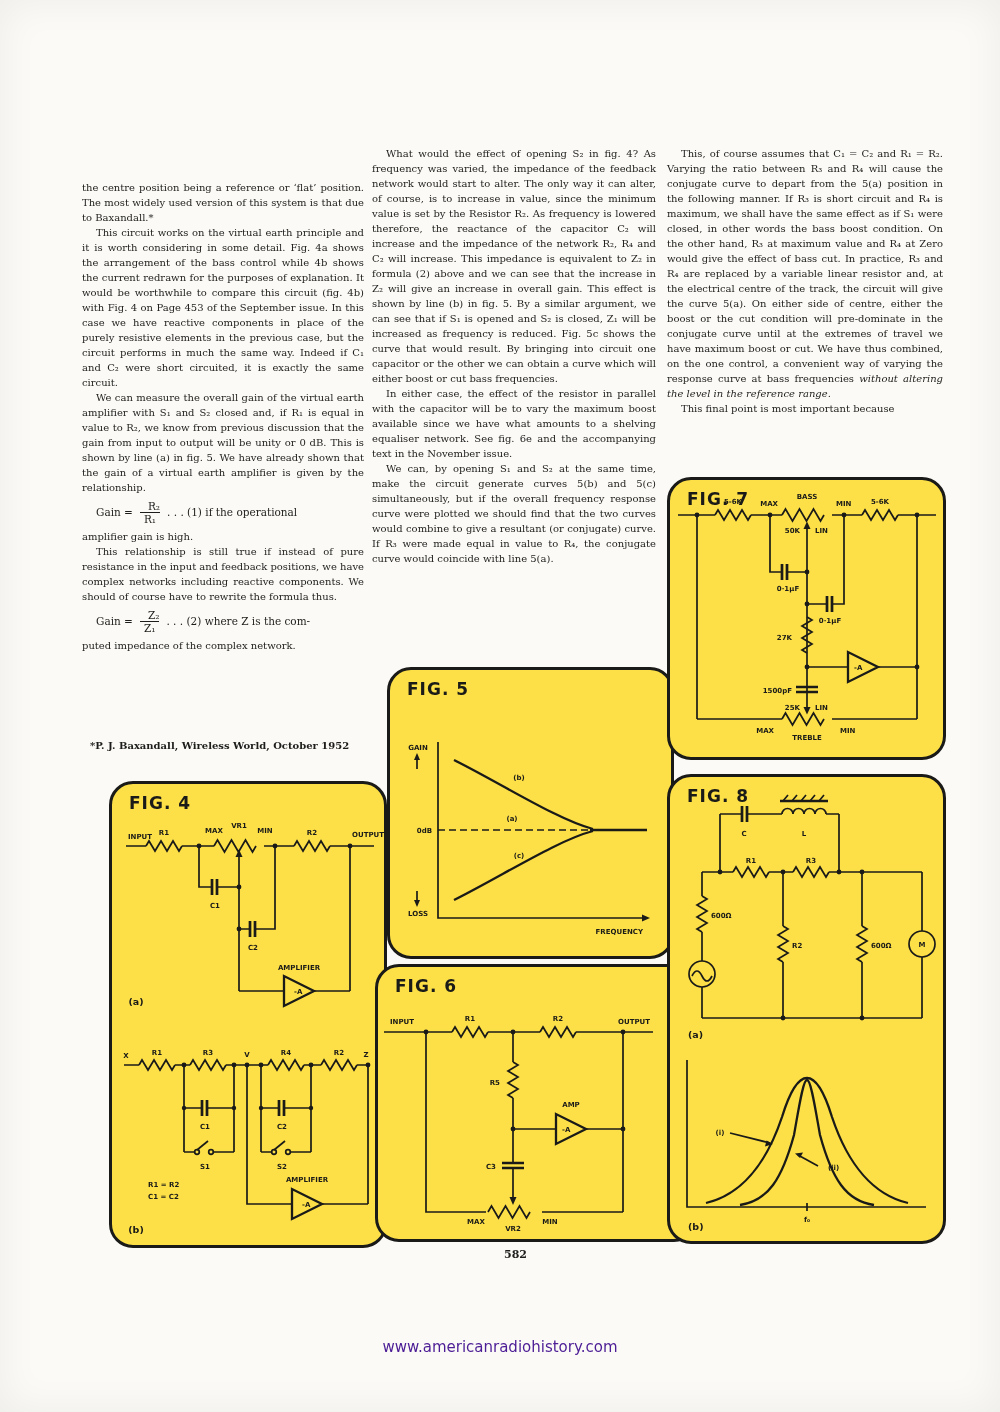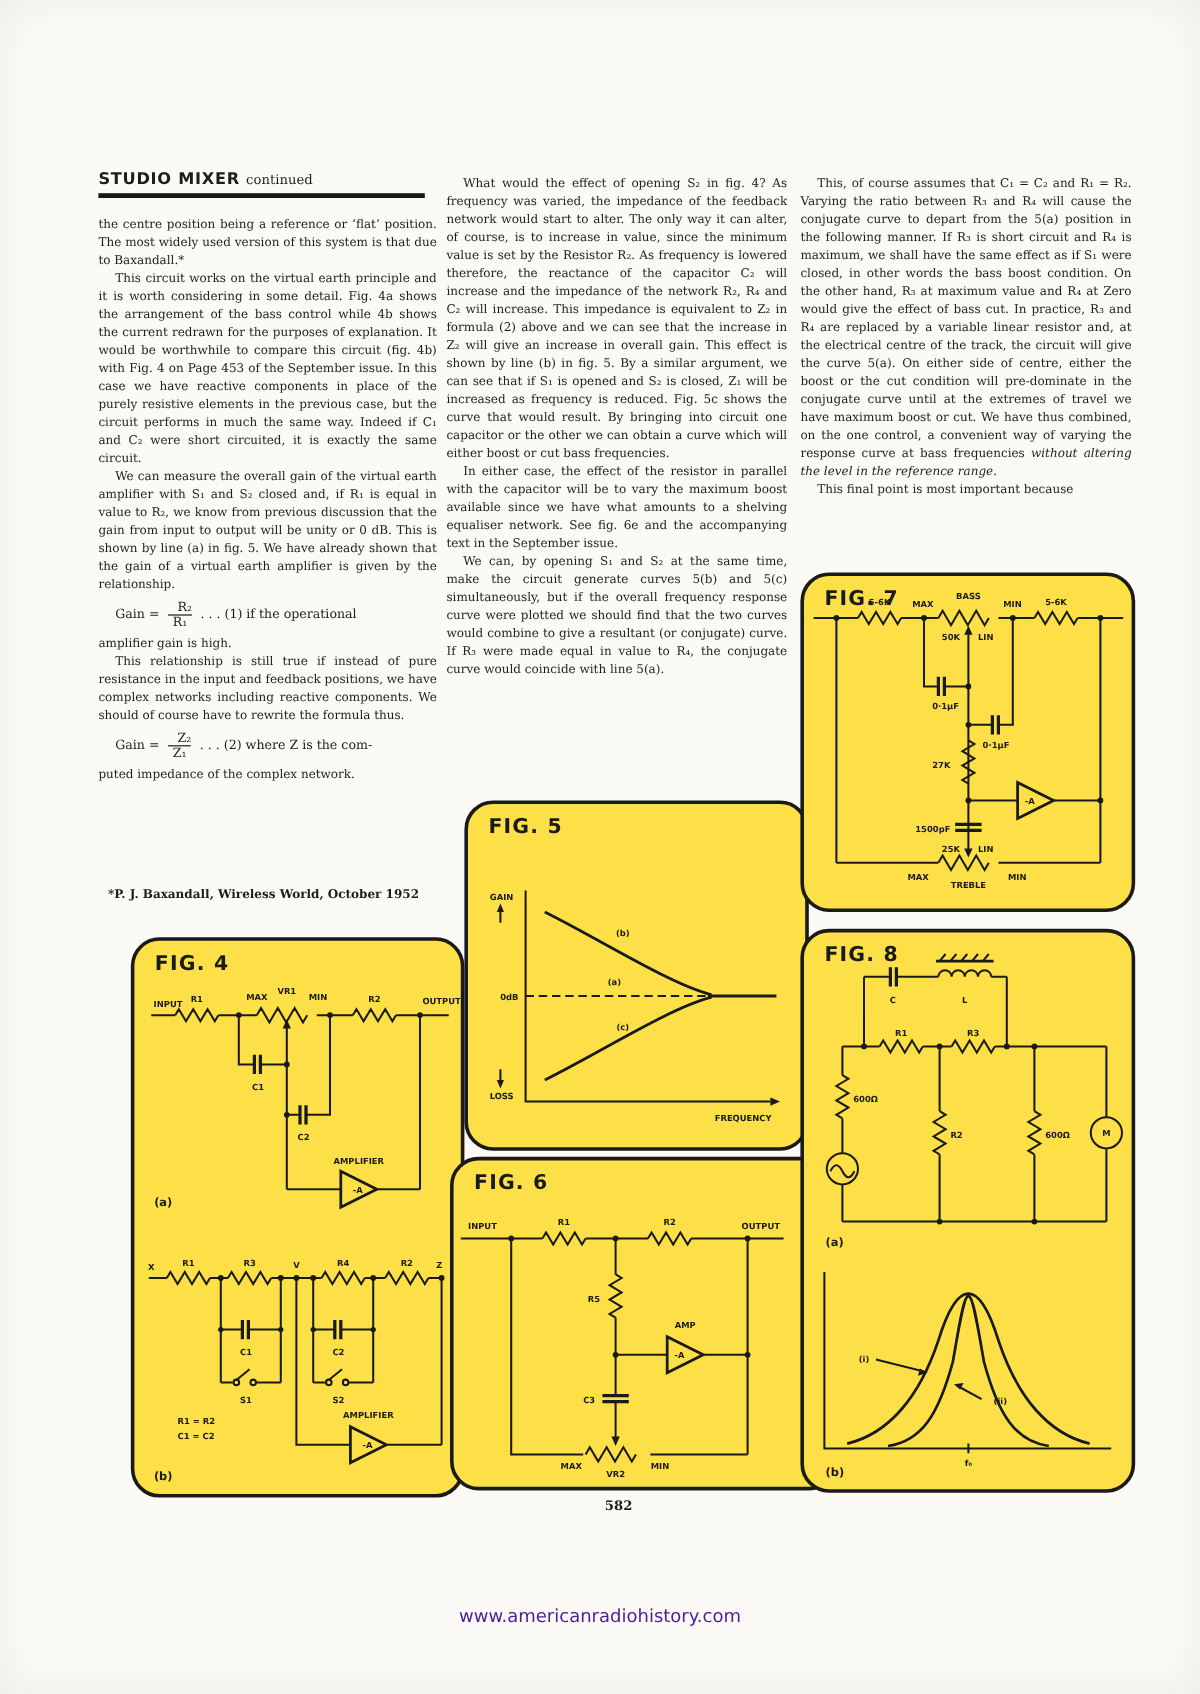--- a/index.html
+++ b/index.html
@@ -34,25 +34,20 @@
   .pagenum{position:absolute;left:375px;top:1248px;width:281px;text-align:center;
            font-size:11px;font-weight:bold;}
   .footer{position:absolute;left:0;top:1338px;width:1000px;text-align:center;
           font-family:"DejaVu Sans","Liberation Sans",sans-serif;font-size:15px;color:#4c1d95;}
 </style>
 </head>
 <body>
 
 <div class="page">
 
-  <div class="header">
-    <span class="hd-title">STUDIO MIXER</span>
-    <span class="hd-cont">continued</span>
-    <div class="hd-rule"></div>
-  </div>
 
   <div class="col" style="left:82px;top:180px;width:282px;">
     <p class="ni">the centre position being a reference or ‘flat’ position. The most widely used version of this system is that due to Baxandall.*</p>
     <p>This circuit works on the virtual earth principle and it is worth considering in some detail. Fig. 4a shows the arrangement of the bass control while 4b shows the current redrawn for the purposes of explanation. It would be worthwhile to compare this circuit (fig. 4b) with Fig. 4 on Page 453 of the September issue. In this case we have reactive components in place of the purely resistive elements in the previous case, but the circuit performs in much the same way. Indeed if C₁ and C₂ were short circuited, it is exactly the same circuit.</p>
     <p>We can measure the overall gain of the virtual earth amplifier with S₁ and S₂ closed and, if R₁ is equal in value to R₂, we know from previous discussion that the gain from input to output will be unity or 0 dB. This is shown by line (a) in fig. 5. We have already shown that the gain of a virtual earth amplifier is given by the relationship.</p>
     <div class="formula">
       <span>Gain =</span>
       <span class="frac">
         <span class="num">R₂</span>
         <span class="den">R₁</span>
@@ -68,21 +63,21 @@
         <span class="den">Z₁</span>
       </span>
       <span>. . . (2) where Z is the com-</span>
     </div>
     <p class="ni">puted impedance of the complex network.</p>
   </div>
   <div class="footnote">*P. J. Baxandall, Wireless World, October 1952</div>
 
   <div class="col" style="left:372px;top:146px;width:284px;">
     <p>What would the effect of opening S₂ in fig. 4? As frequency was varied, the impedance of the feedback network would start to alter. The only way it can alter, of course, is to increase in value, since the minimum value is set by the Resistor R₂. As frequency is lowered therefore, the reactance of the capacitor C₂ will increase and the impedance of the network R₂, R₄ and C₂ will increase. This impedance is equivalent to Z₂ in formula (2) above and we can see that the increase in Z₂ will give an increase in overall gain. This effect is shown by line (b) in fig. 5. By a similar argument, we can see that if S₁ is opened and S₂ is closed, Z₁ will be increased as frequency is reduced. Fig. 5c shows the curve that would result. By bringing into circuit one capacitor or the other we can obtain a curve which will either boost or cut bass frequencies.</p>
-    <p>In either case, the effect of the resistor in parallel with the capacitor will be to vary the maximum boost available since we have what amounts to a shelving equaliser network. See fig. 6e and the accompanying text in the September issue.</p>
+    <p>In either case, the effect of the resistor in parallel with the capacitor will be to vary the maximum boost available since we have what amounts to a shelving equaliser network. See fig. 6e and the accompanying text in the November issue.</p>
     <p>We can, by opening S₁ and S₂ at the same time, make the circuit generate curves 5(b) and 5(c) simultaneously, but if the overall frequency response curve were plotted we should find that the two curves would combine to give a resultant (or conjugate) curve. If R₃ were made equal in value to R₄, the conjugate curve would coincide with line 5(a).</p>
   </div>
 
   <div class="col" style="left:653px;top:146px;width:276px;margin-left:14px;">
     <p><span>This, of course assumes that C₁ = C₂ and R₁ = R₂. Varying the ratio between R₃ and R₄ will cause the conjugate curve to depart from the 5(a) position in the following manner. If R₃ is short circuit and R₄ is maximum, we shall have the same effect as if S₁ were closed, in other words the bass boost condition. On the other hand, R₃ at maximum value and R₄ at Zero would give the effect of bass cut. In practice, R₃ and R₄ are replaced by a variable linear resistor and, at the electrical centre of the track, the circuit will give the curve 5(a). On either side of centre, either the boost or the cut condition will pre-dominate in the conjugate curve until at the extremes of travel we have maximum boost or cut. We have thus combined, on the one control, a convenient way of varying the response curve at bass frequencies </span><i>without altering the level in the reference range</i><span>.</span></p>
     <p>This final point is most important because</p>
   </div>
 
   <div class="figure" style="left:85px;top:781px;width:272px;height:461px;margin-left:24px;">
     <span class="figtitle">FIG. 4</span>

